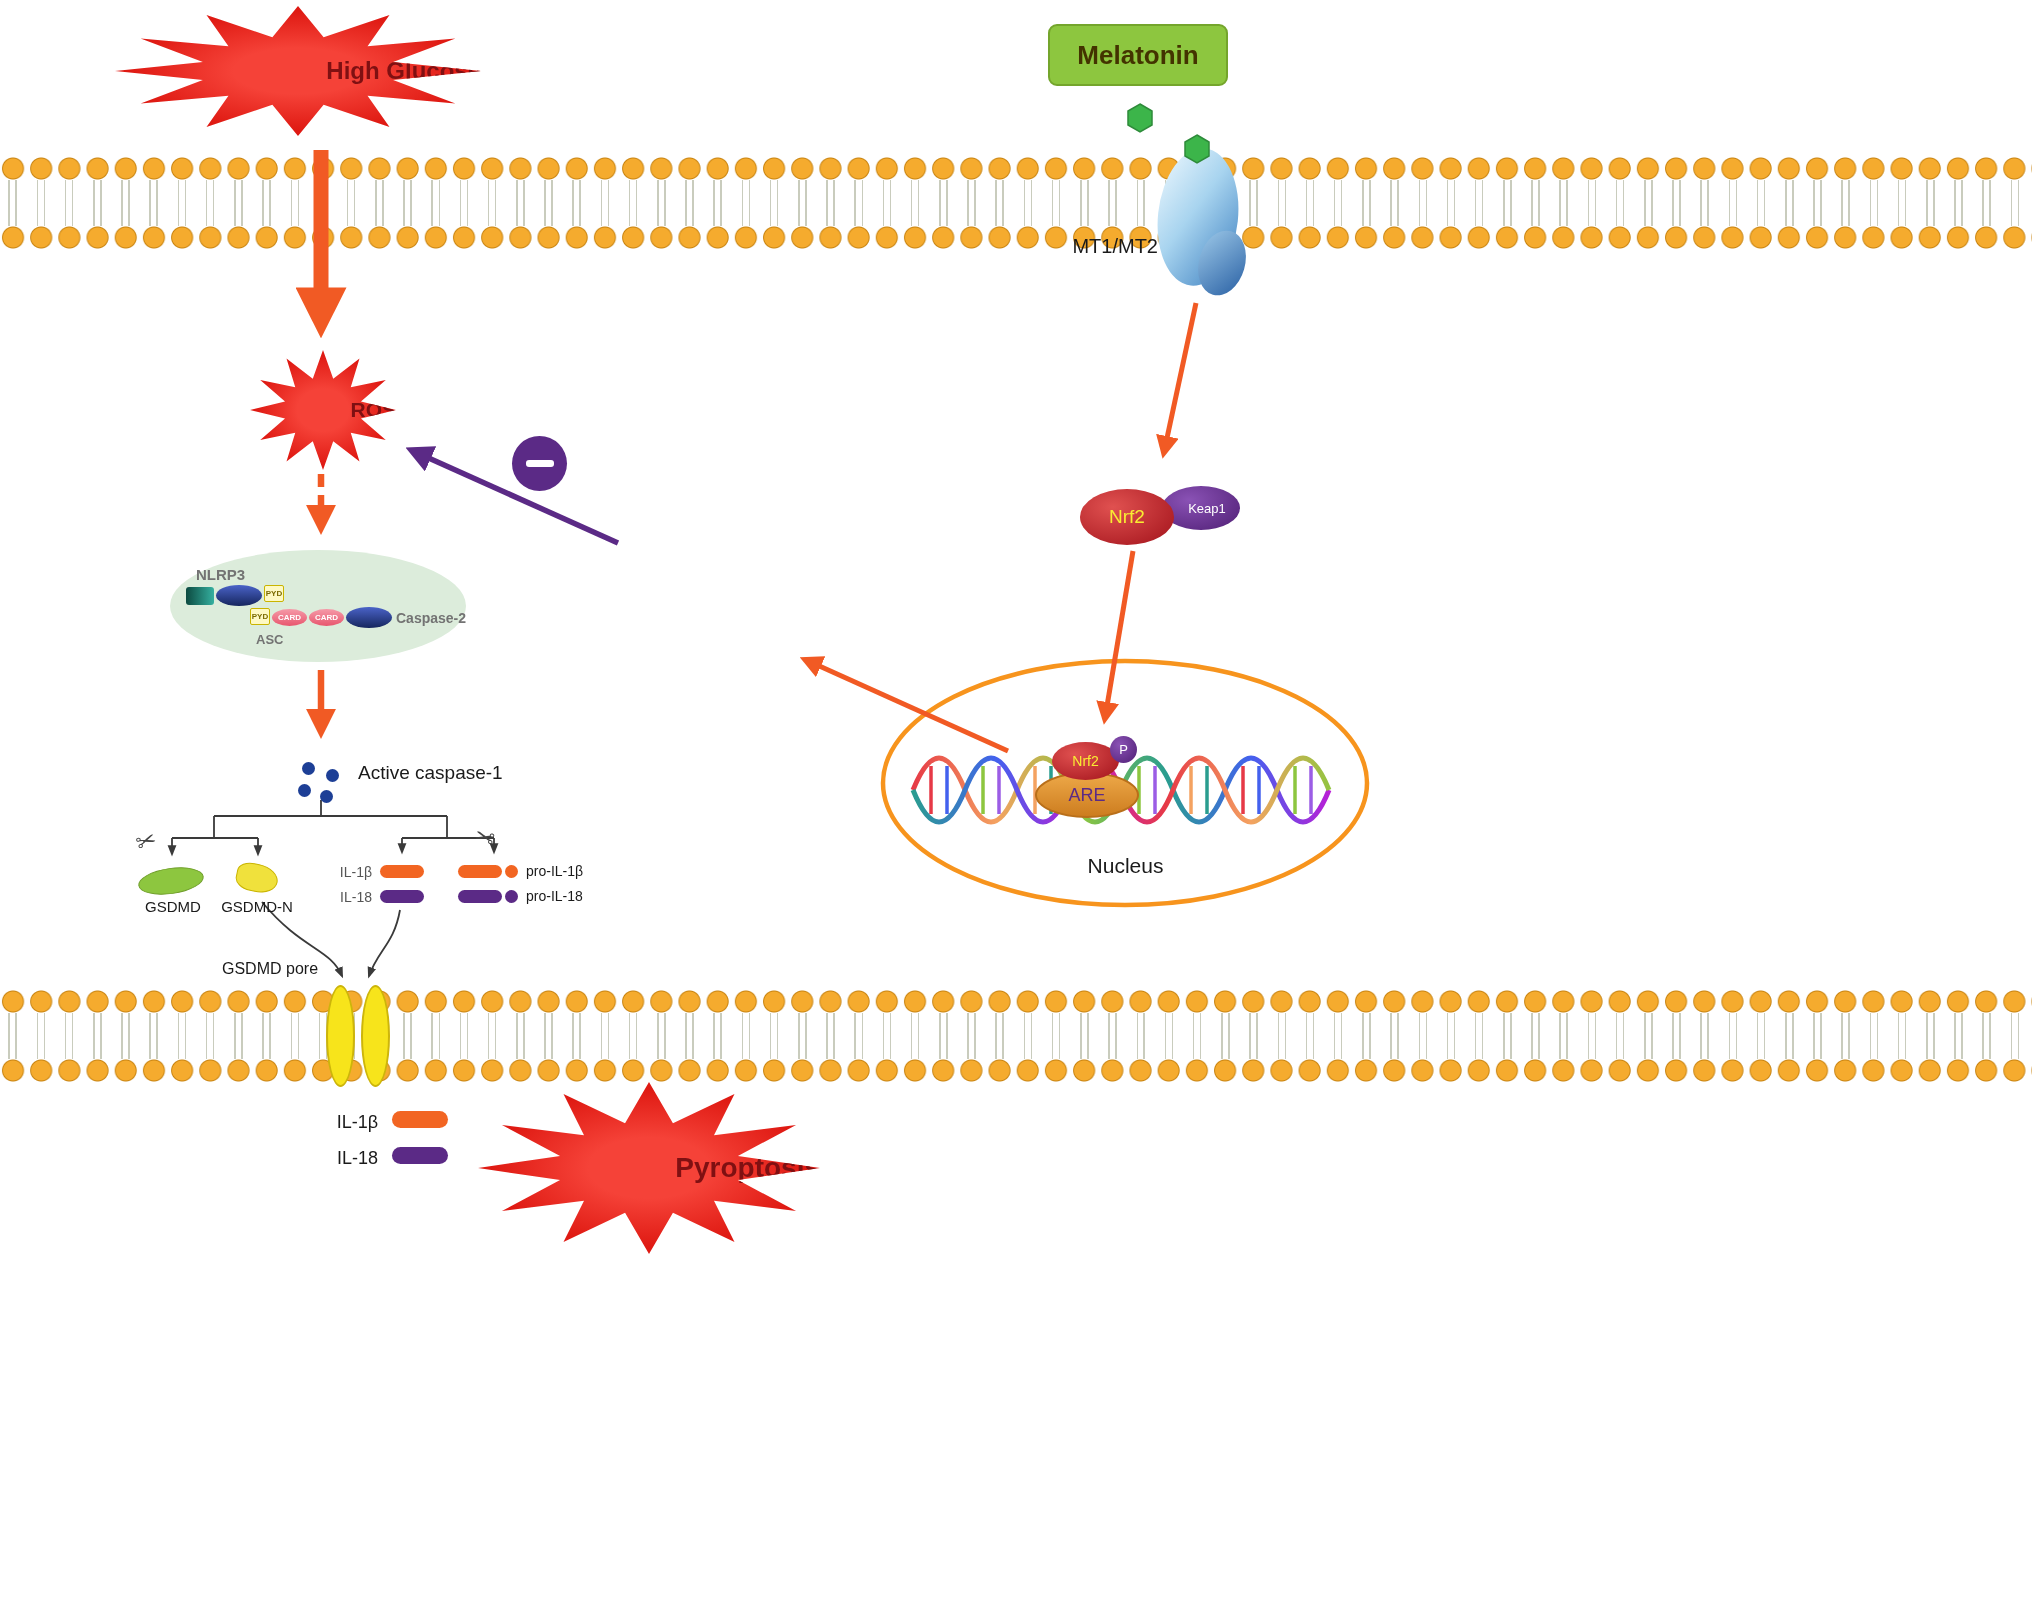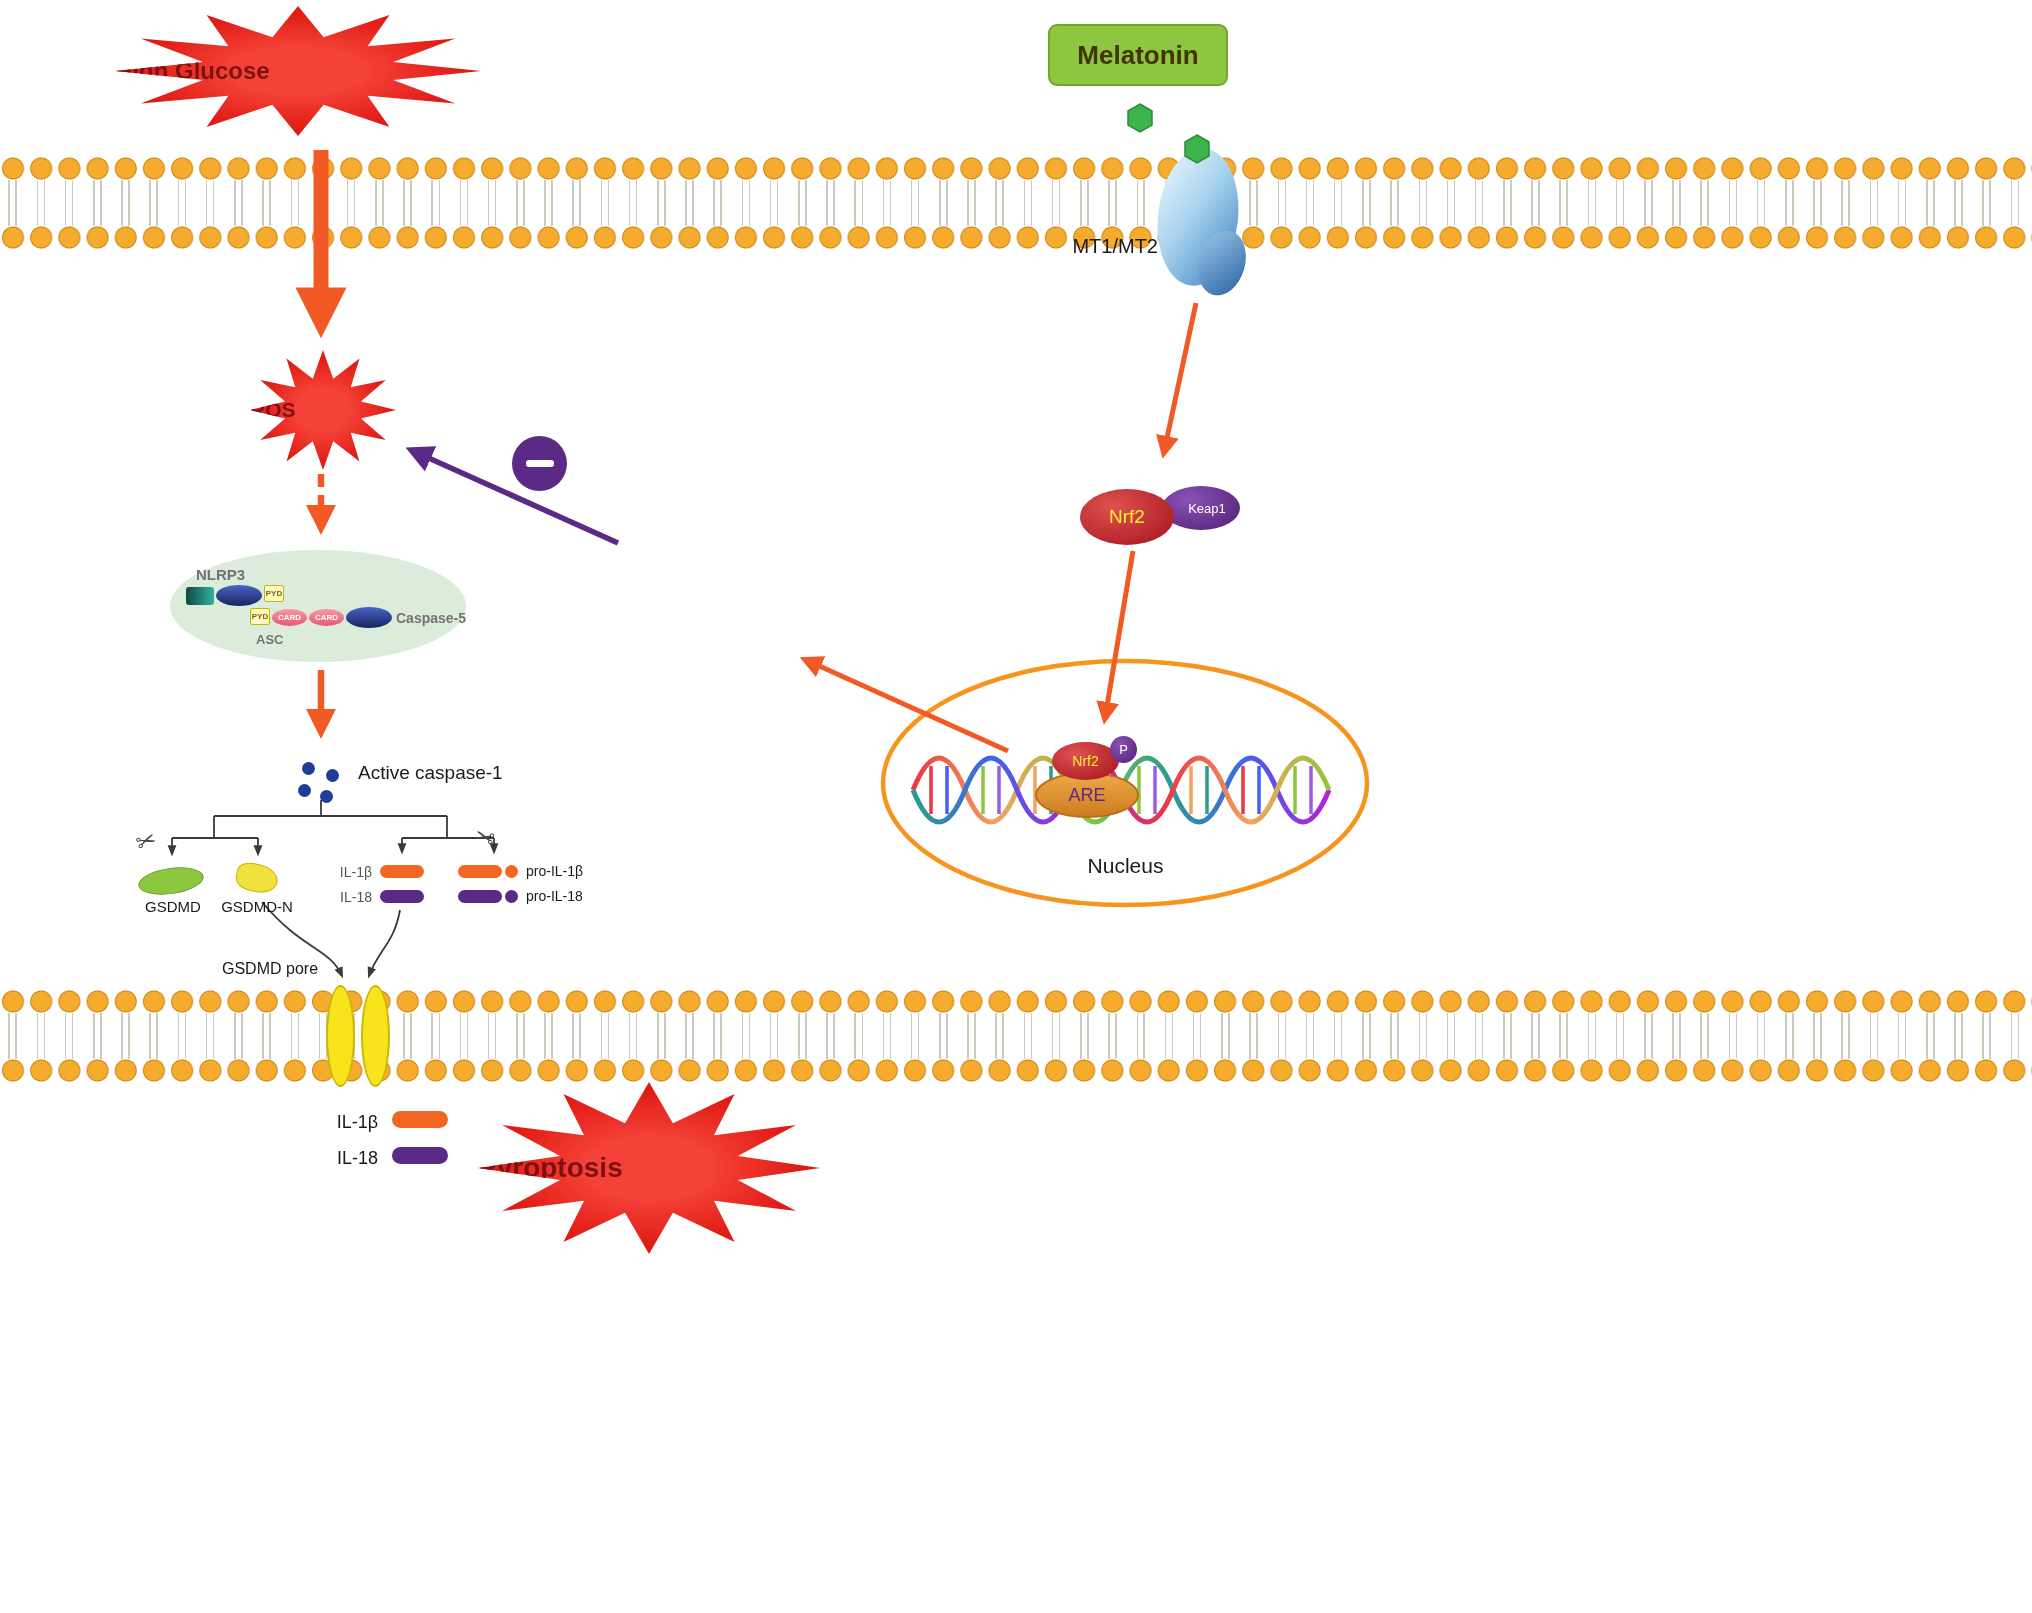--- a/index.html
+++ b/index.html
@@ -10,21 +10,21 @@
   .overlay{position:absolute;left:0;top:0;z-index:2}
   svg text{font-family:"DejaVu Sans",sans-serif}
 
   
   .membrane{position:absolute;left:0;width:100%;height:96px;z-index:1}
   .heads{position:absolute;left:0;right:0;height:27px;background-image:radial-gradient(circle at 13px 13.5px,#f5ab2e 9.5px,#c8830f 10.5px,rgba(0,0,0,0) 11.5px);background-size:28.2px 27px;background-repeat:repeat-x}
   .heads.top{top:0}.heads.bottom{bottom:0}
   .tails{position:absolute;left:3px;right:0;top:25px;bottom:25px;background-image:repeating-linear-gradient(90deg,rgba(0,0,0,0) 0 5.5px,#c9ccbd 5.5px 7px,rgba(0,0,0,0) 7px 12.5px,#c9ccbd 12.5px 14px,rgba(0,0,0,0) 14px 28.2px)}
 
   
-  .star{position:absolute;display:flex;align-items:center;justify-content:flex-start;z-index:3;text-align:center;
+  .star{position:absolute;display:flex;align-items:center;justify-content:flex-end;z-index:3;text-align:center;
     background:radial-gradient(ellipse at center,#f54238 25%,#df1a13 65%);
     clip-path:polygon(100% 50%,76% 57%,93% 75%,69% 69%,75% 93%,57% 76%,50% 100%,43% 76%,25% 93%,31% 69%,7% 75%,24% 57%,0% 50%,24% 43%,7% 25%,31% 31%,25% 7%,43% 24%,50% 0%,57% 24%,75% 7%,69% 31%,93% 25%,76% 43%)}
   .star-label{font-weight:bold;color:#7f1012}
 
   .lbl{position:absolute;z-index:4;color:#1a1a1a;white-space:nowrap}
   .r{text-align:right}.c{text-align:center}
 
   .pillbox{position:absolute;z-index:3;display:flex;align-items:center;justify-content:center;font-weight:bold;border-radius:9px}
   .melatonin-box{background:#8dc63f;border:2px solid #74a52c;color:#433300;font-size:26px}
   .gene-box{background:#3ab54a;color:#f9ed32;font-size:24px;line-height:37px;text-align:center;border-radius:12px}
@@ -179,21 +179,21 @@
 
   <div class="complex" style="left:170px;top:550px;width:296px;height:112px;">
     <span class="c-lbl" style="left:26px;top:16px;font-size:15px;">NLRP3</span>
     <span class="lrr" style="left:16px;top:37px;"></span>
     <span class="nacht" style="left:46px;top:35px;"></span>
     <span class="pyd" style="left:94px;top:35px;">PYD</span>
     <span class="pyd" style="left:80px;top:58px;">PYD</span>
     <span class="card" style="left:102px;top:59px;">CARD</span>
     <span class="card" style="left:139px;top:59px;">CARD</span>
     <span class="nacht" style="left:176px;top:57px;"></span>
-    <span class="c-lbl" style="left:226px;top:60px;font-size:14px;">Caspase-5</span>
+    <span class="c-lbl" style="left:226px;top:60px;font-size:14px;">Caspase-2</span>
     <span class="c-lbl" style="left:86px;top:82px;font-size:13px;">ASC</span>
   </div>
 
   <div class="dot" style="left:302px;top:762px;"></div>
   <div class="dot" style="left:326px;top:769px;"></div>
   <div class="dot" style="left:298px;top:784px;"></div>
   <div class="dot" style="left:320px;top:790px;"></div>
   <div class="lbl" style="left:358px;top:762px;font-size:19px;">Active caspase-1</div>
 
   <div class="blob gsdmd-blob" style="left:138px;top:868px;"></div>

